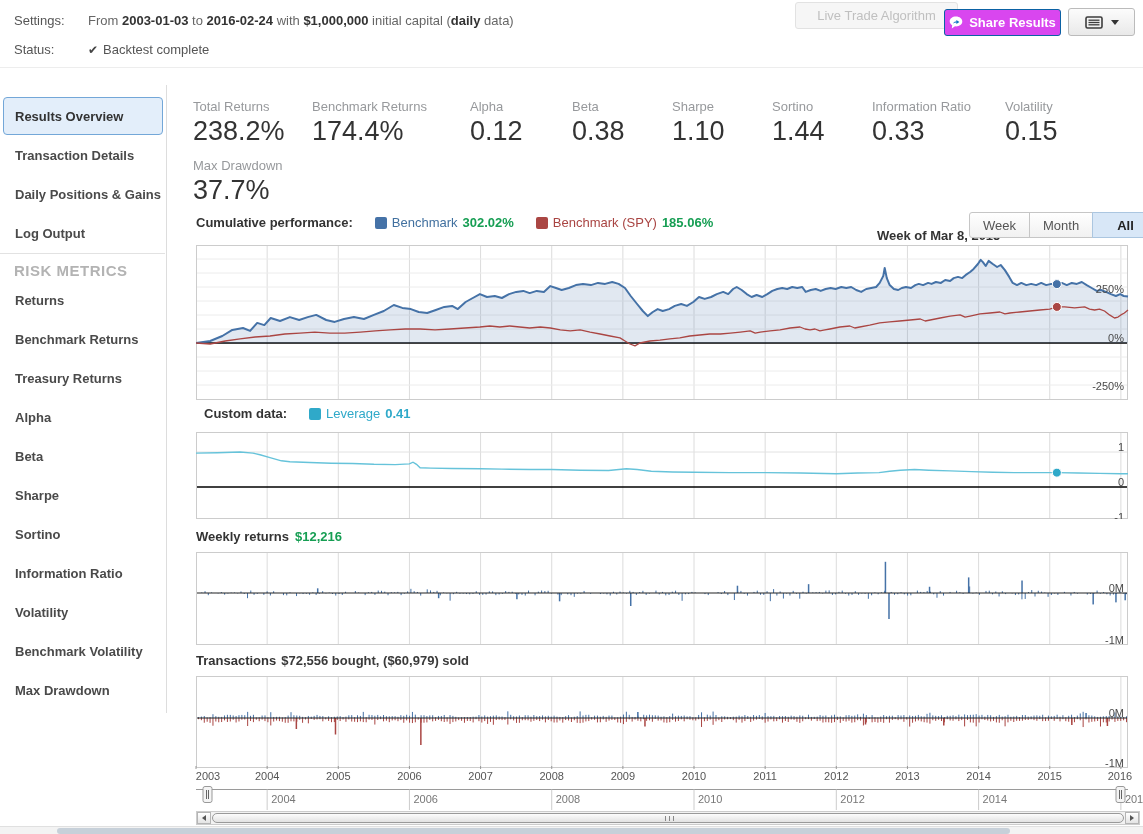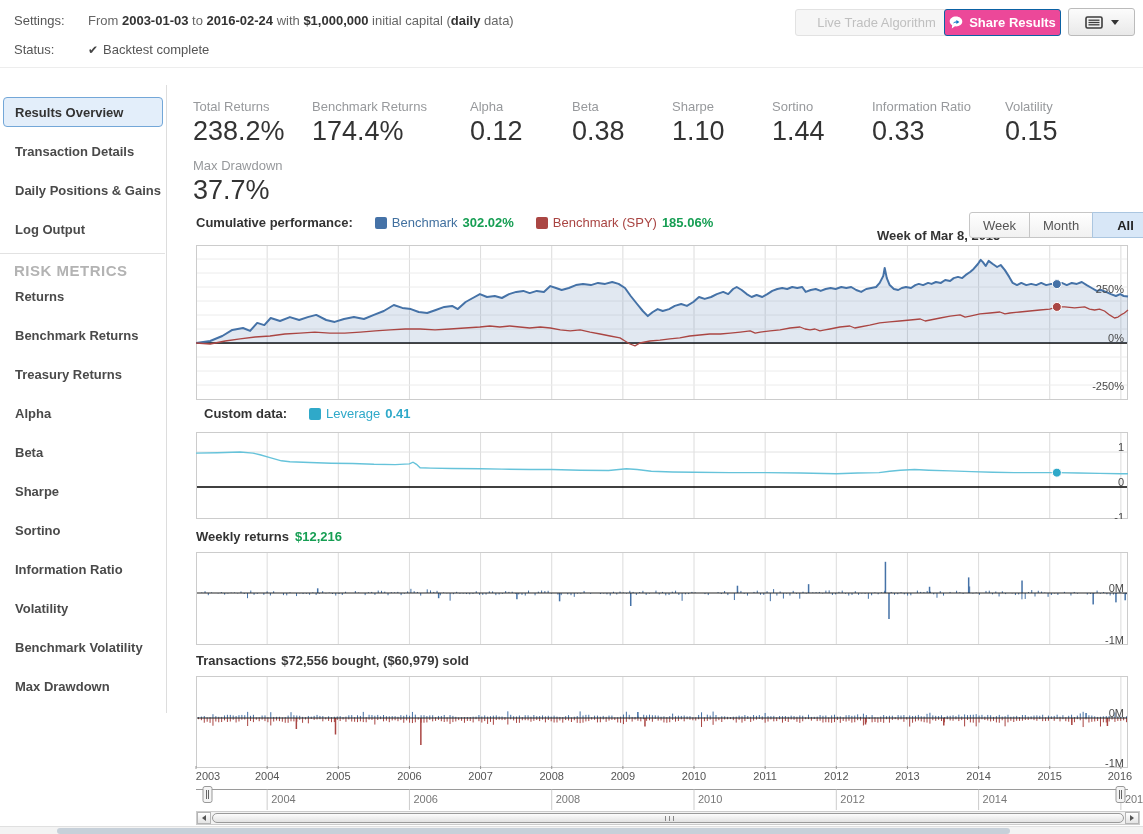--- a/index.html
+++ b/index.html
@@ -7,27 +7,27 @@
        font-family:"Liberation Sans","DejaVu Sans",sans-serif;color:#333;}
   .abs{position:absolute;}
   
   .hdr-label{font-size:13px;color:#555;}
   .hdr-text{font-size:13px;color:#666;}
   .hdr-text b{color:#333;}
   .check{color:#444;font-size:12px;margin-right:5px;}
   .btn{display:inline-flex;align-items:center;justify-content:center;font-size:13px;
        border-radius:3px;border:1px solid #ccc;cursor:pointer;box-sizing:border-box;}
   .btn-disabled{background:#f6f6f6;border-color:#e2e2e2;color:#c0c0c0;}
-  .btn-primary{background:#ec4899;border-color:#0b62a4;color:#fff;font-weight:bold;gap:6px;}
+  .btn-primary{background:#d946ef;border-color:#0b62a4;color:#fff;font-weight:bold;gap:6px;}
   .btn-export{background:linear-gradient(#fcfcfc,#e9e9e9);border-color:#bbb;gap:8px;}
   .caret{width:0;height:0;border-left:4px solid transparent;border-right:4px solid transparent;border-top:5px solid #333;}
   .hdr-divider{left:0;top:67px;width:1143px;height:0;border-top:1px solid #ededed;}
   
   #sidebar{left:0;top:85px;width:166px;height:628px;border-right:1px solid #ddd;}
-  .side-item{position:absolute;left:3px;width:160px;height:30px;display:flex;align-items:center;
+  .side-item{position:absolute;left:3px;width:160px;height:38px;display:flex;align-items:center;
              padding-left:11px;box-sizing:border-box;font-size:13px;font-weight:bold;color:#4a4a4a;
              border:1px solid transparent;border-radius:4px;cursor:pointer;}
   .side-item.sel{background:#e3eefa;border-color:#73a7d8;color:#333;}
   .side-divider{position:absolute;left:0;width:165px;border-top:1px solid #e2e2e2;}
   .side-section{position:absolute;left:14px;font-size:15px;font-weight:bold;color:#b3b3b3;letter-spacing:.5px;}
   
   .metric{position:absolute;}
   .metric .lab{font-size:13px;color:#97999c;margin-bottom:3px;white-space:nowrap;}
   .metric .val{font-size:27px;color:#333;line-height:29px;}
   
@@ -62,21 +62,21 @@
 <body>
 
 <div id="app">
 
   <div class="abs hdr-label" style="left:14px;top:13px;">Settings:</div>
   <div class="abs hdr-text" style="left:88px;top:13px;" id="settings-text"><span>From </span><b>2003-01-03</b><span> to </span><b>2016-02-24</b><span> with </span><b>$1,000,000</b><span> initial capital (</span><b>daily</b><span> data)</span></div>
   <div class="abs hdr-label" style="left:14px;top:42px;">Status:</div>
   <div class="abs hdr-text" style="left:88px;top:42px;color:#555;">
     <span class="check">✔</span><span>Backtest complete</span>
   </div>
-  <div class="abs btn btn-disabled" style="left:795px;top:9px;width:163px;height:27px;">
+  <div class="abs btn btn-disabled" style="left:795px;top:2px;width:163px;height:27px;">
       <span>Live Trade Algorithm</span>
     </div>
   <div class="abs btn btn-primary" style="left:944px;top:9px;width:117px;height:27px;">
     <svg width="14" height="13" viewBox="0 0 14 13" style="position:static;">
       <path d="M7 0.5C3.4 0.5 0.7 2.6 0.7 5.3c0 1.6 1 3 2.5 3.9L2.8 12.4l3.2-2.1c0.3 0 0.7 0.1 1 0.1 3.6 0 6.3-2.1 6.3-4.9S10.6 0.5 7 0.5z" fill="#fff"></path>
       <path d="M4 7.4c0.9-1.7 2.4-1.9 3.4-1.9V4.1L10.4 6 7.4 7.9V6.6C6.2 6.6 4.9 6.8 4 7.4z" fill="#0d74c5"></path>
     </svg>
     <span>Share Results</span>
   </div>
   <div class="abs btn btn-export" style="left:1068px;top:8px;width:67px;height:28px;">

